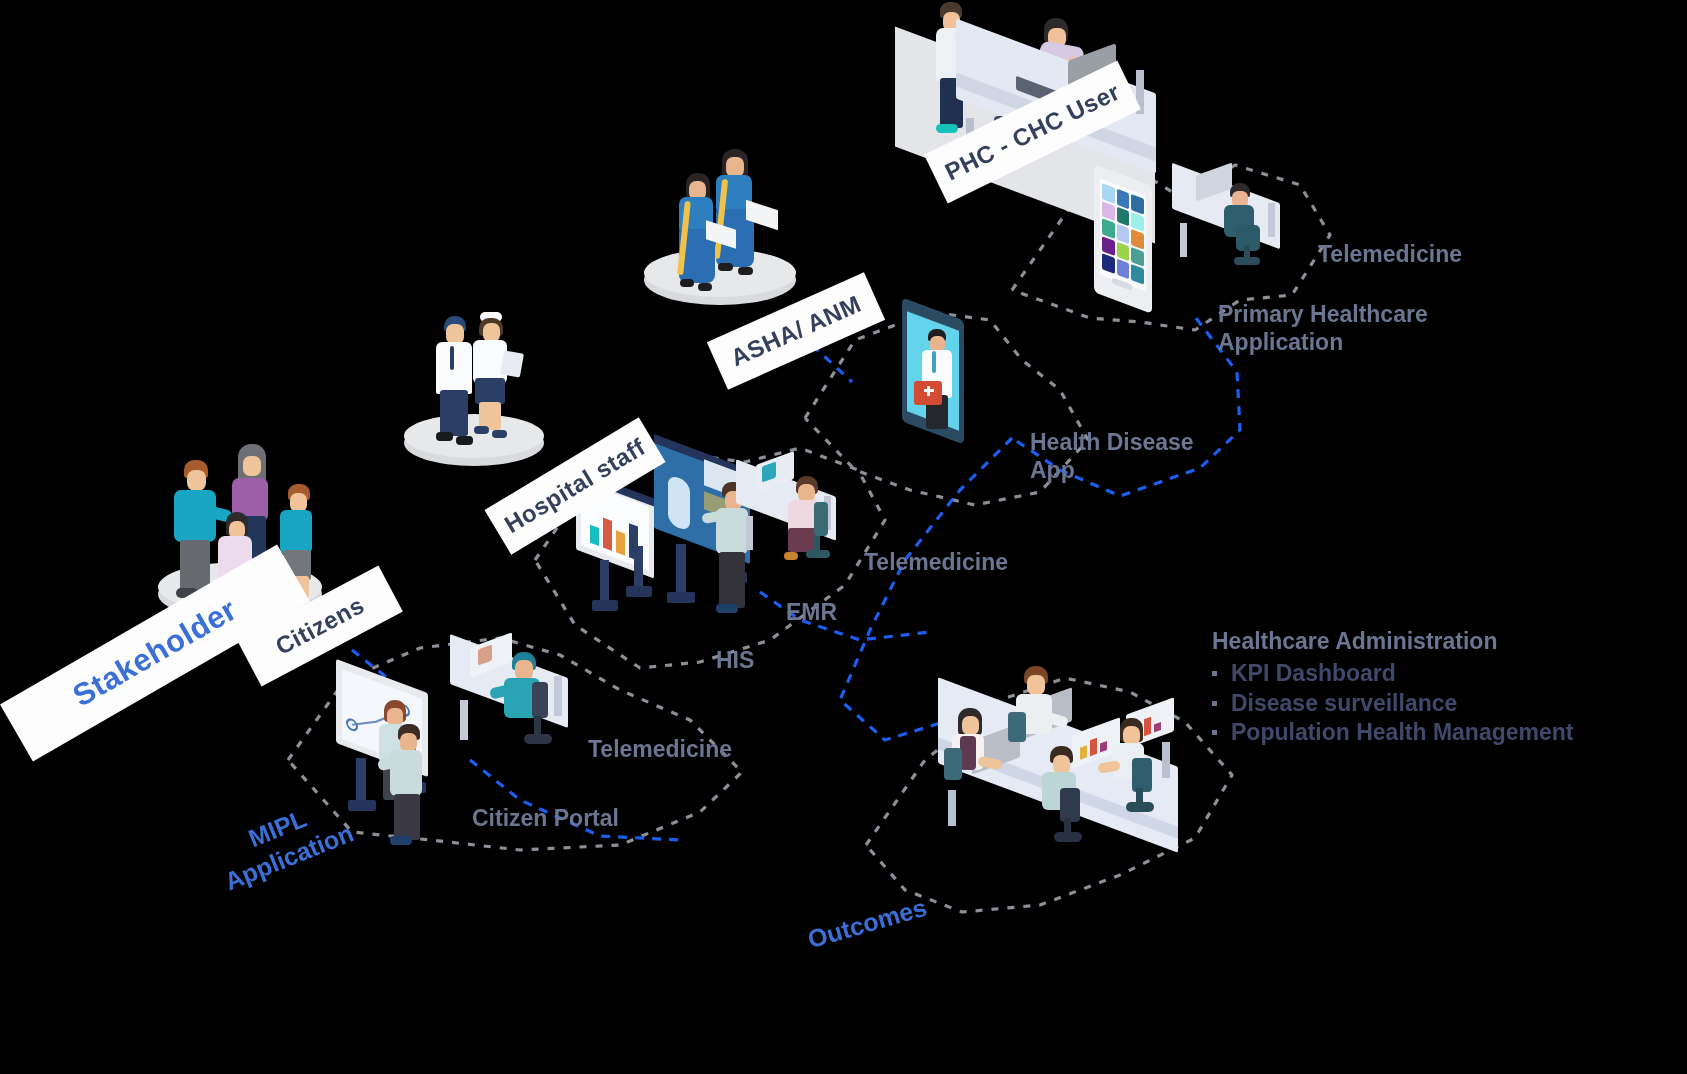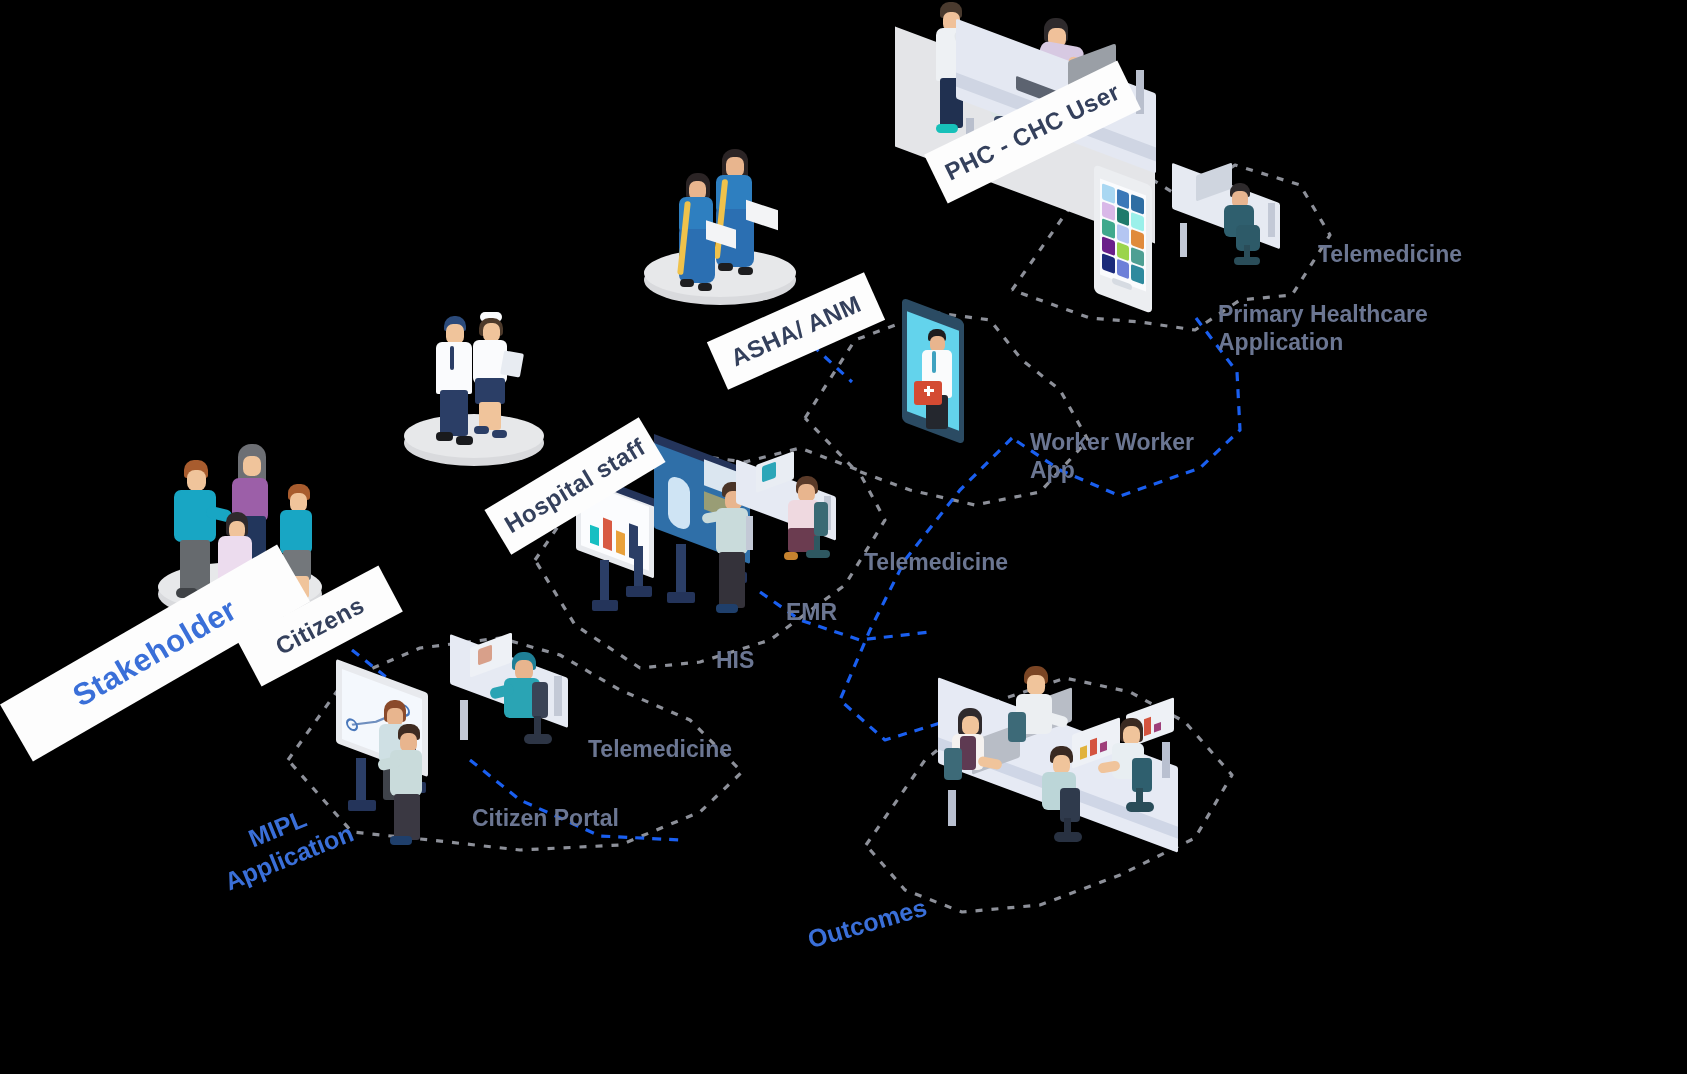--- a/index.html
+++ b/index.html
@@ -409,32 +409,49 @@
 
   <div class="tag" style="left:925px;top:105px;width:215px;height:54px;transform:rotate(-26deg);font-size:24px;">
     <span>PHC - CHC User</span>
   </div>
 
   <div class="anno" style="left:1318px;top:240px;font-size:23px;">Telemedicine</div>
 
   <div class="anno" style="left:1218px;top:300px;font-size:23px;">Primary Healthcare
 Application</div>
 
-  <div class="anno" style="left:1030px;top:428px;font-size:23px;">Worker Worker
+  <div class="anno" style="left:1030px;top:428px;font-size:23px;">Health Disease
 App</div>
 
   <div class="anno" style="left:864px;top:548px;font-size:23px;">Telemedicine</div>
 
   <div class="anno" style="left:786px;top:598px;font-size:23px;">EMR</div>
 
   <div class="anno" style="left:716px;top:646px;font-size:23px;">HIS</div>
 
   <div class="anno" style="left:588px;top:735px;font-size:23px;">Telemedicine</div>
 
   <div class="anno" style="left:472px;top:804px;font-size:23px;">Citizen Portal</div>
 
   <div class="anno blue" style="left:215px;top:812px;font-size:25px;transform:rotate(-22deg);text-align:center;">MIPL
 Application</div>
 
   <div class="anno blue" style="left:806px;top:908px;font-size:25px;transform:rotate(-16deg);">Outcomes</div>
 
+  <div style="position:absolute;left:1212px;top:627px;width:470px;">
+    <div style="color:#6b7692;font-weight:bold;font-size:23px;line-height:1.28;">Healthcare Administration</div>
+    <ul class="bullets" style="margin-top:3px;">
+      <li>
+        <span class="bd"></span>
+        <span style="color:#40496b;font-weight:bold;font-size:23px;line-height:1.28;">KPI Dashboard</span>
+      </li>
+      <li>
+        <span class="bd"></span>
+        <span style="color:#40496b;font-weight:bold;font-size:23px;line-height:1.28;">Disease surveillance</span>
+      </li>
+      <li>
+        <span class="bd"></span>
+        <span style="color:#40496b;font-weight:bold;font-size:23px;line-height:1.28;">Population Health Management</span>
+      </li>
+    </ul>
+  </div>
 
 </div>
 
 </body></html>

